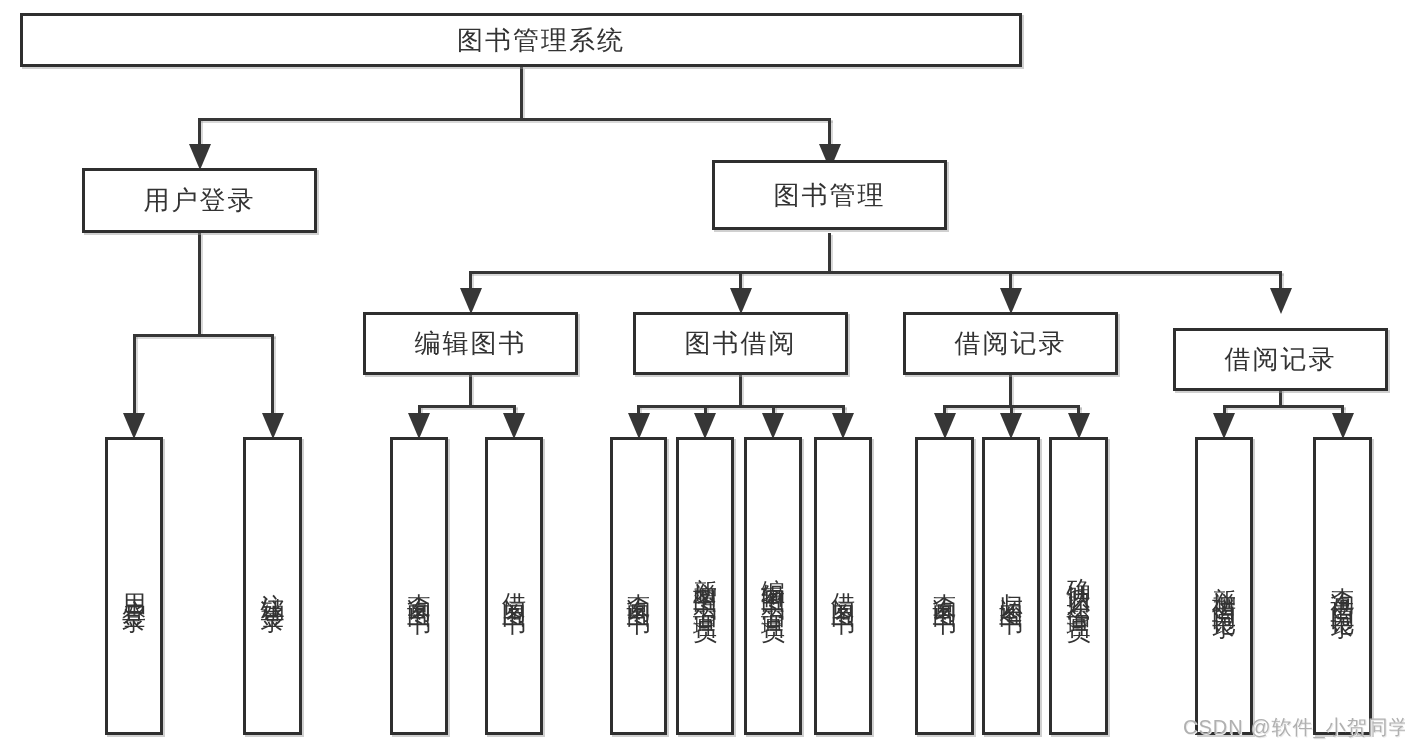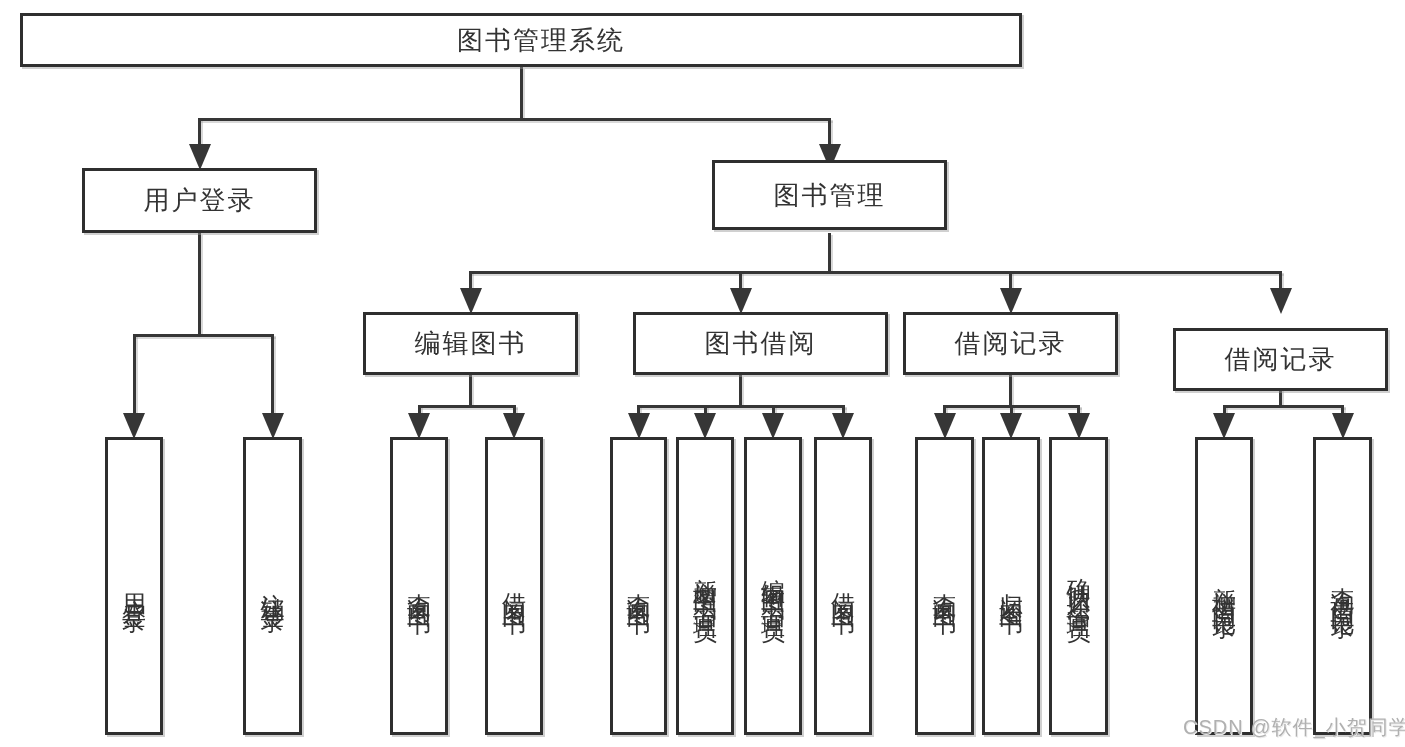--- a/index.html
+++ b/index.html
@@ -112,21 +112,21 @@
     <div class="box vbox" style="left: 390px; top: 437px; width: 58px; height: 298px;">
       <span>查询图书</span>
     </div>
     <div class="line" style="left: 512.5px; top: 406px; width: 3px; height: 13px;"></div>
     <div class="arrow" style="left: 503px; top: 413px;"></div>
     <div class="box vbox" style="left: 485px; top: 437px; width: 58px; height: 298px;">
       <span>借阅图书</span>
     </div>
     <div class="line" style="left: 739px; top: 272px; width: 3px; height: 22px;"></div>
     <div class="arrow" style="left: 729.5px; top: 288px;"></div>
-    <div class="box hbox" style="left: 633px; top: 312px; width: 255px; height: 63px;">
+    <div class="box hbox" style="left: 633px; top: 312px; width: 215px; height: 63px;">
       <span>图书借阅</span>
     </div>
     <div class="line" style="left: 739px; top: 375px; width: 3px; height: 31px;"></div>
     <div class="line" style="left: 637px; top: 404.5px; width: 207.5px; height: 3px;"></div>
     <div class="line" style="left: 637px; top: 406px; width: 3px; height: 13px;"></div>
     <div class="arrow" style="left: 627.5px; top: 413px;"></div>
     <div class="box vbox" style="left: 610px; top: 437px; width: 57px; height: 298px;">
       <span>查询图书</span>
     </div>
     <div class="line" style="left: 703.5px; top: 406px; width: 3px; height: 13px;"></div>

